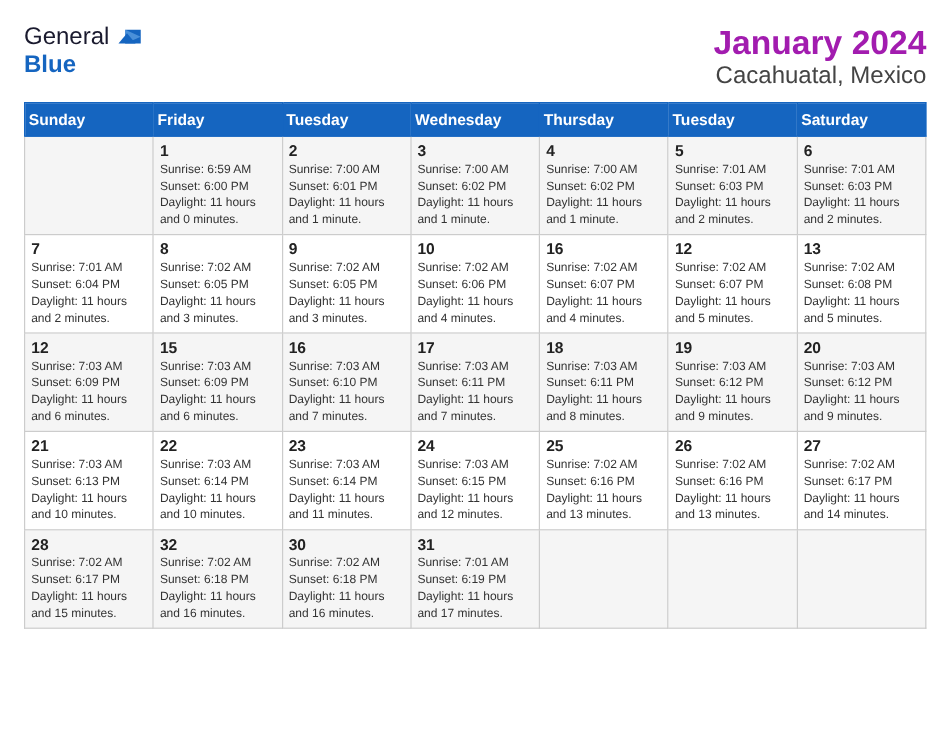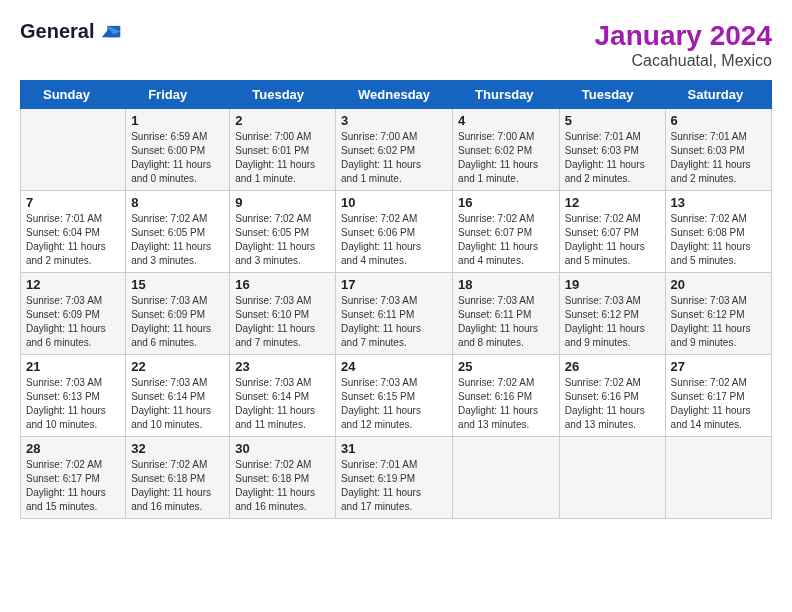--- a/index.html
+++ b/index.html
@@ -22,32 +22,32 @@
     }
     .title-block {
       text-align: right;
     }
     .month-title {
       font-size: 28px;
       font-weight: bold;
       color: #a21caf;
     }
     .subtitle {
-      font-size: 16px;
+      font-size: 20px;
       color: #444;
     }
     table {
       width: 100%;
       border-collapse: collapse;
       font-size: 11px;
     }
     thead tr th {
       background-color: #1565c0;
       color: #fff;
-      padding: 6px 22px;
+      padding: 6px 3px;
       text-align: left;
       font-size: 13px;
       font-weight: bold;
       border: 1px solid #1565c0;
     }
     tbody tr td {
       border: 1px solid #ccc;
       vertical-align: top;
       padding: 4px 5px;
       height: 80px;
@@ -74,28 +74,29 @@
     .empty-cell {
       background: #f9f9f9;
     }
   </style>
 </head>
 <body>
 
 <div class="header">
   <div class="logo">
     <div>
-      <div style="font-size:20px;font-weight:bold;color:#1a1a2e;line-height:1.15;">
+      <div style="font-size:20px;font-weight:normal;color:#1a1a2e;line-height:1.15;">
         General
         <svg style="display:inline-block;vertical-align:middle;width:22px;height:20px;" viewBox="0 0 30 28">
           <polygon points="10,4 28,4 28,20 10,20" fill="#1565c0"></polygon>
           <polygon points="10,4 28,12 10,20" fill="#4a90d9"></polygon>
           <polygon points="2,20 12,8 22,20" fill="#1565c0"></polygon>
         </svg>
       </div>
+      <div style="font-size:20px;font-weight:bold;color:#1565c0;line-height:1.15;">Blue</div>
     </div>
   </div>
   <div class="title-block">
     <div class="month-title">January 2024</div>
     <div class="subtitle">Cacahuatal, Mexico</div>
   </div>
 </div>
 
 <table>
   <thead>

